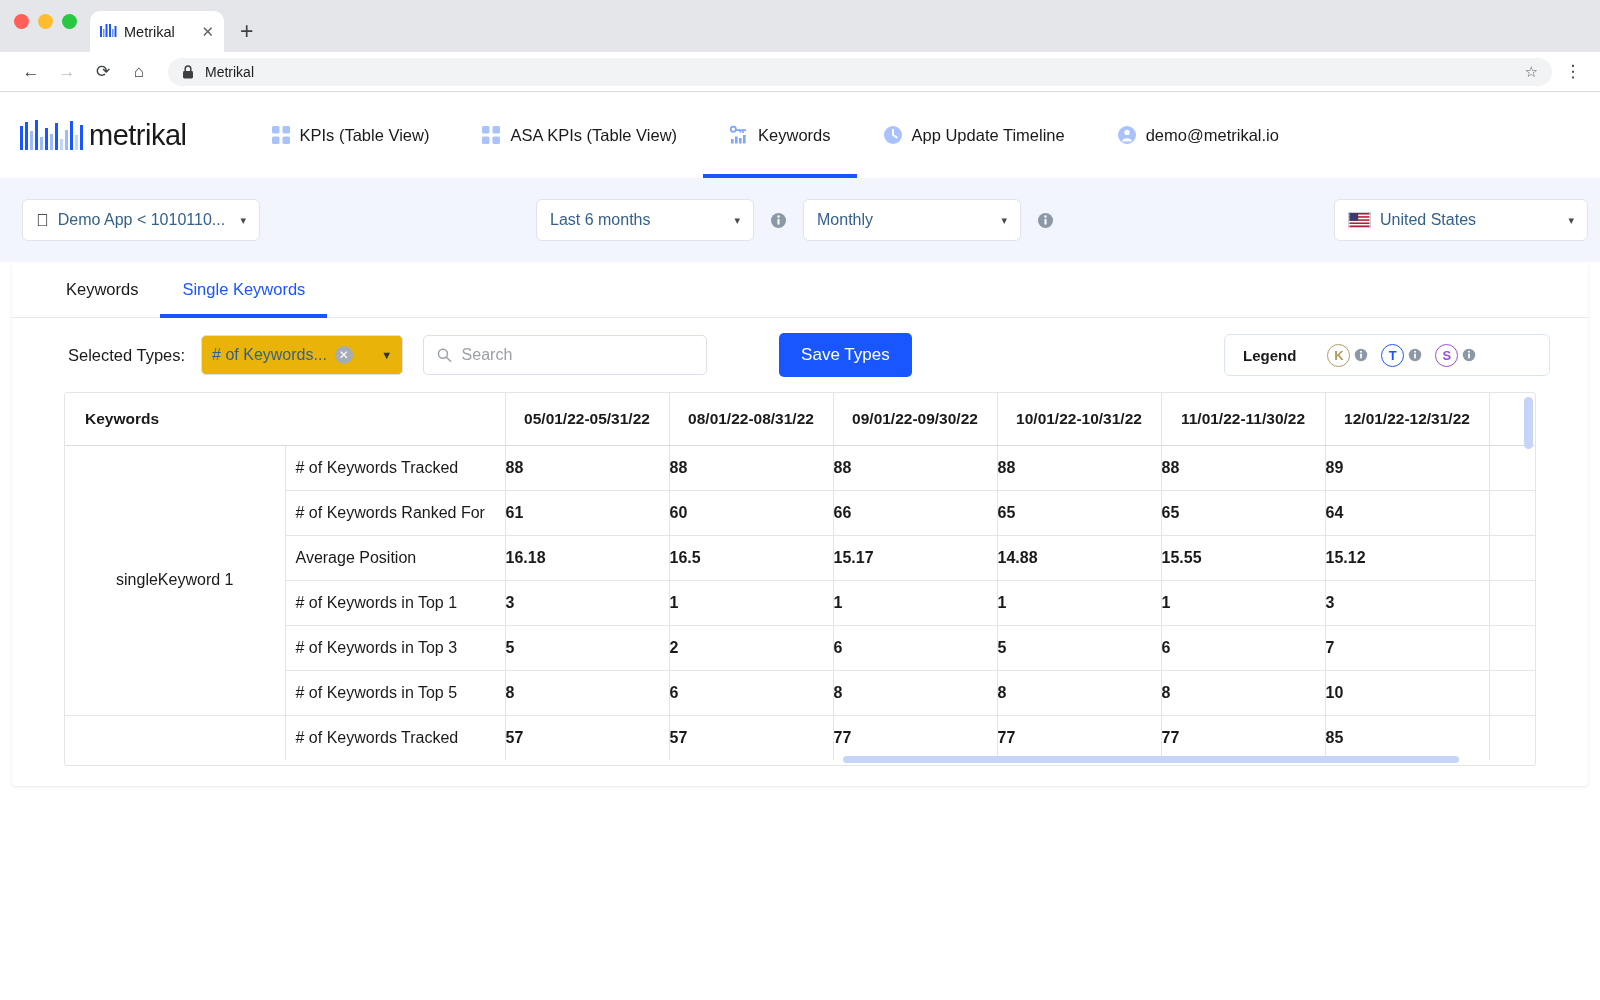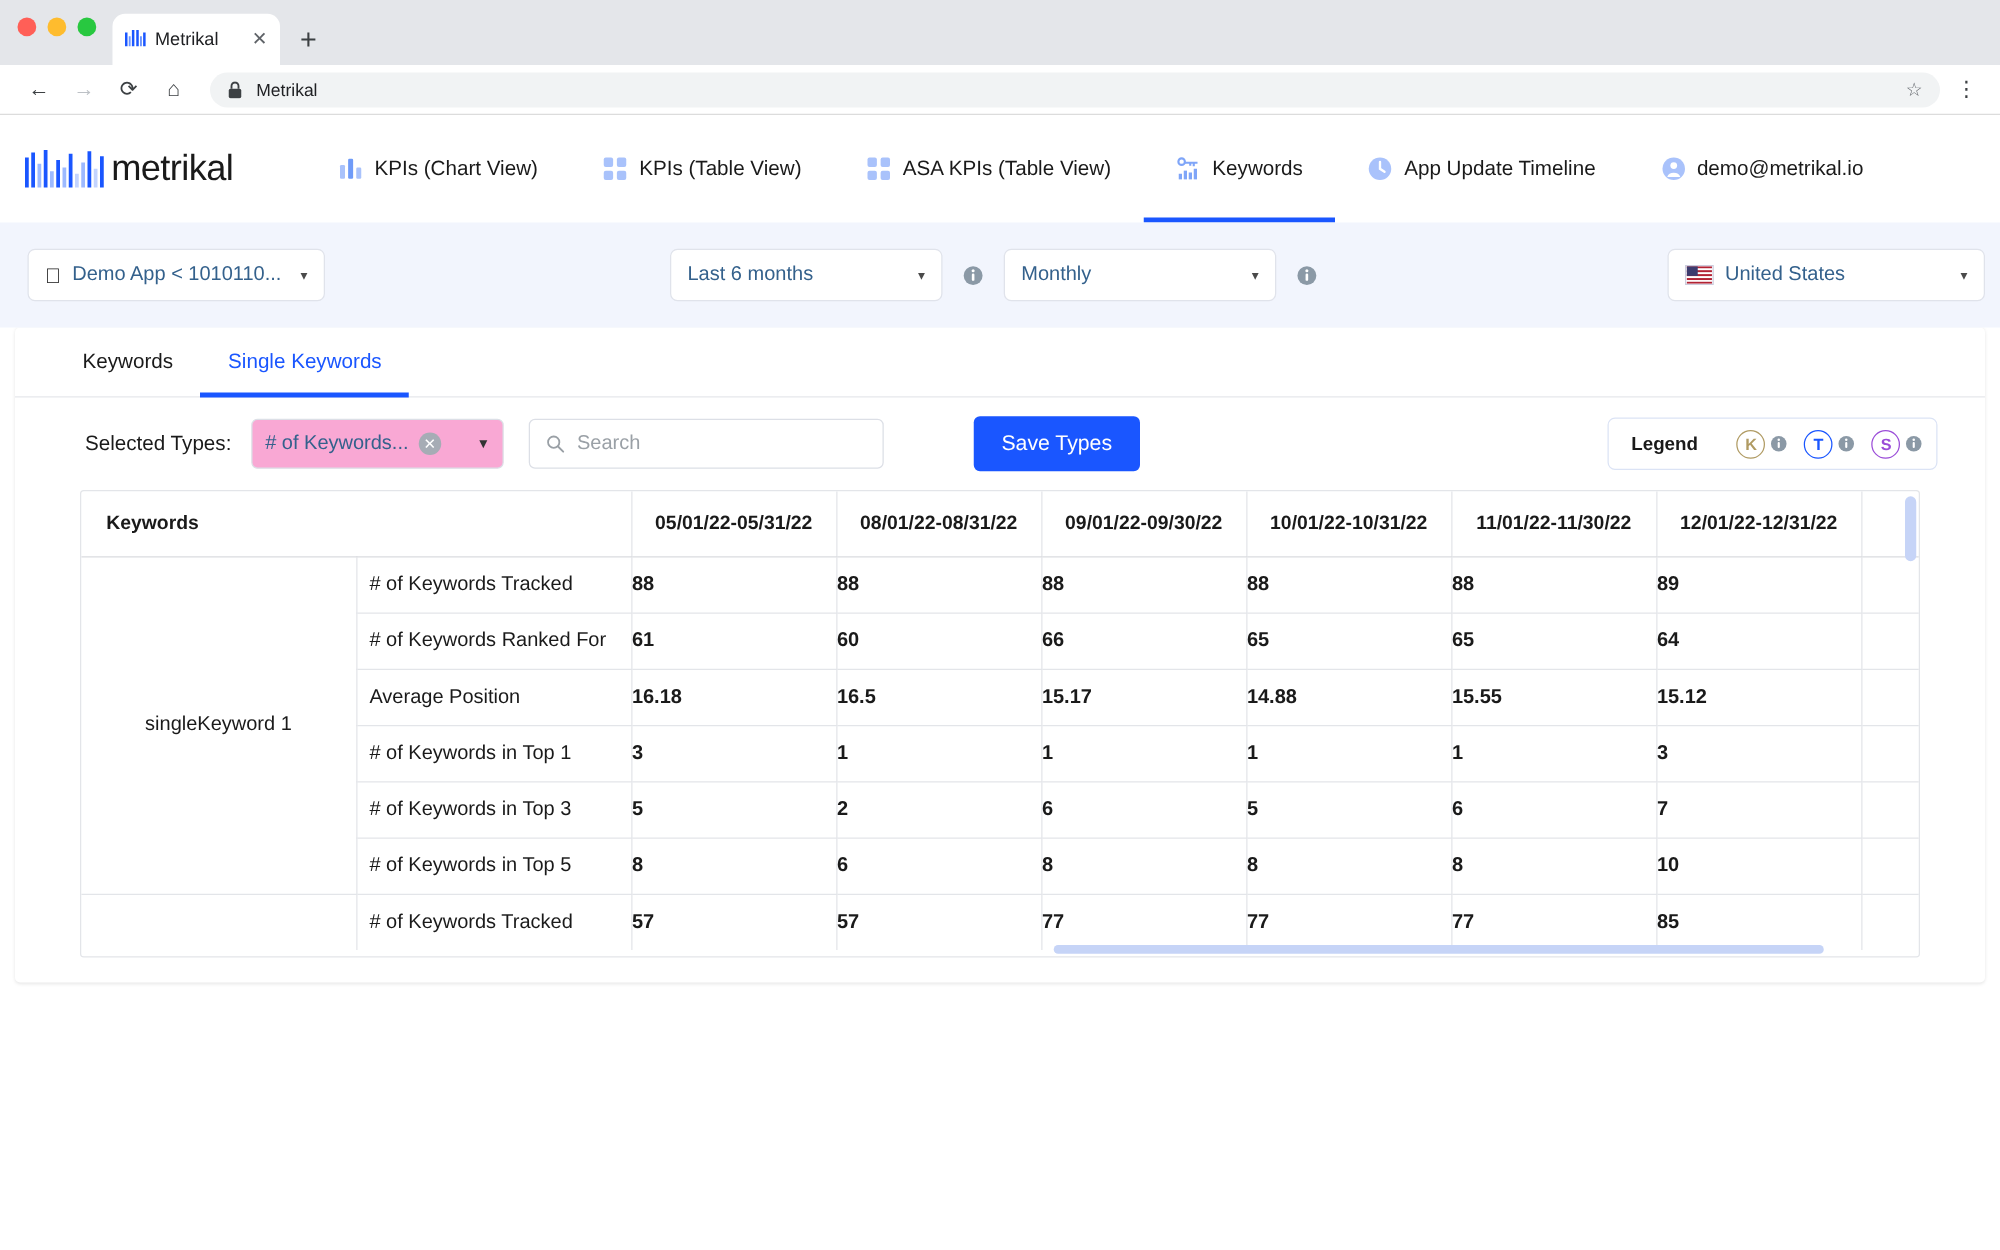--- a/index.html
+++ b/index.html
@@ -99,21 +99,21 @@
   }
   .card-tab.active { color: #1a56ff; }
   .card-tab.active::after {
     content: ""; position: absolute; left: 0; right: 0; bottom: -1px;
     height: 4px; background: #1a56ff;
   }
 
   .toolbar { display: flex; align-items: center; height: 74px; padding: 0 38px 0 56px; }
   .tool-label { font-size: 16.5px; color: #1a1a1a; margin-right: 16px; }
   .types-select {
-    width: 202px; height: 40px; background: #f9a8d4; border: 1px solid #dcdfe6;
+    width: 202px; height: 40px; background: #eab308; border: 1px solid #dcdfe6;
     border-radius: 5px; display: flex; align-items: center; padding: 0 10px; gap: 8px;
   }
   .types-text { font-size: 16px; color: #34618c; white-space: nowrap; overflow: hidden; }
   .clear-x {
     width: 18px; height: 18px; border-radius: 50%; background: #a6acb5; color: #fff;
     font-size: 12px; display: flex; align-items: center; justify-content: center; flex: none;
   }
   .search-box {
     margin-left: 20px; width: 284px; height: 40px; background: #fff;
     border: 1px solid #dcdfe6; border-radius: 5px; display: flex; align-items: center;
@@ -124,21 +124,21 @@
     font-family: "Liberation Sans", sans-serif; width: 100%; background: transparent;
   }
   .search-input::placeholder { color: #9aa0a6; }
   .save-btn {
     margin-left: 72px; background: #1a56ff; color: #fff; border: none;
     border-radius: 5px; height: 44px; padding: 4px 22px; font-size: 17px;
     font-family: "Liberation Sans", sans-serif; cursor: pointer;
   }
   .legend-box {
     margin-left: auto; border: 1px solid #dbe3f5; border-radius: 6px;
-    height: 42px; width: 264px; display: flex; align-items: center; padding: 0 18px; gap: 13px;
+    height: 42px; width: 326px; display: flex; align-items: center; padding: 0 18px; gap: 13px;
   }
   .legend-title { font-size: 15px; font-weight: bold; color: #1a1a1a; margin-right: 18px; }
   .legend-chip {
     width: 23px; height: 23px; border-radius: 50%; border: 1.6px solid #b09b63;
     color: #b09b63; font-size: 13px; font-weight: bold;
     display: flex; align-items: center; justify-content: center;
   }
   .legend-chip.t { border-color: #1a56ff; color: #1a56ff; }
   .legend-chip.s { border-color: #9b4dd8; color: #9b4dd8; }
   .legend-pair { display: flex; align-items: center; gap: 4px; }
@@ -232,28 +232,20 @@
         <i style="height:29px"></i>
         <i style="height:15px;background:#c3d4ff"></i>
       <i style="height:25px"></i>
     </div>
     <span class="logo-text">metrikal</span>
   </div>
 
   <div class="nav">
     <div class="nav-item">
       <svg class="nav-icon" viewBox="0 0 20 20">
-        <rect x="1" y="7" width="4" height="11" rx="1" fill="#a9c2fb"></rect>
-        <rect x="7.5" y="2" width="4" height="16" rx="1" fill="#6f9bf8"></rect>
-        <rect x="14" y="9" width="4" height="9" rx="1" fill="#a9c2fb"></rect>
-      </svg>
-      <span>KPIs (Chart View)</span>
-    </div>
-    <div class="nav-item">
-      <svg class="nav-icon" viewBox="0 0 20 20">
         <rect x="1" y="1" width="7.5" height="7.5" rx="1.6" fill="#a9c2fb"></rect>
         <rect x="11.5" y="1" width="7.5" height="7.5" rx="1.6" fill="#a9c2fb"></rect>
         <rect x="1" y="11.5" width="7.5" height="7.5" rx="1.6" fill="#a9c2fb"></rect>
         <rect x="11.5" y="11.5" width="7.5" height="7.5" rx="1.6" fill="#a9c2fb"></rect>
       </svg>
       <span>KPIs (Table View)</span>
     </div>
     <div class="nav-item">
       <svg class="nav-icon" viewBox="0 0 20 20">
         <rect x="1" y="1" width="7.5" height="7.5" rx="1.6" fill="#a9c2fb"></rect>

